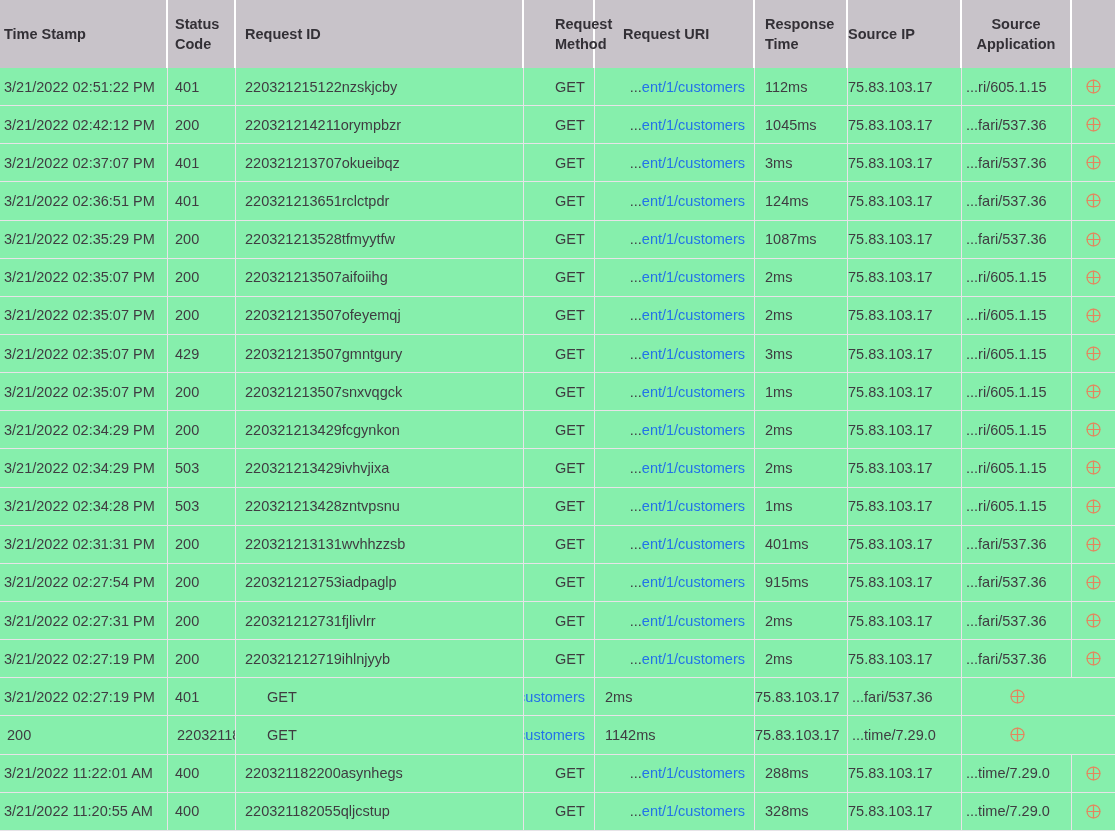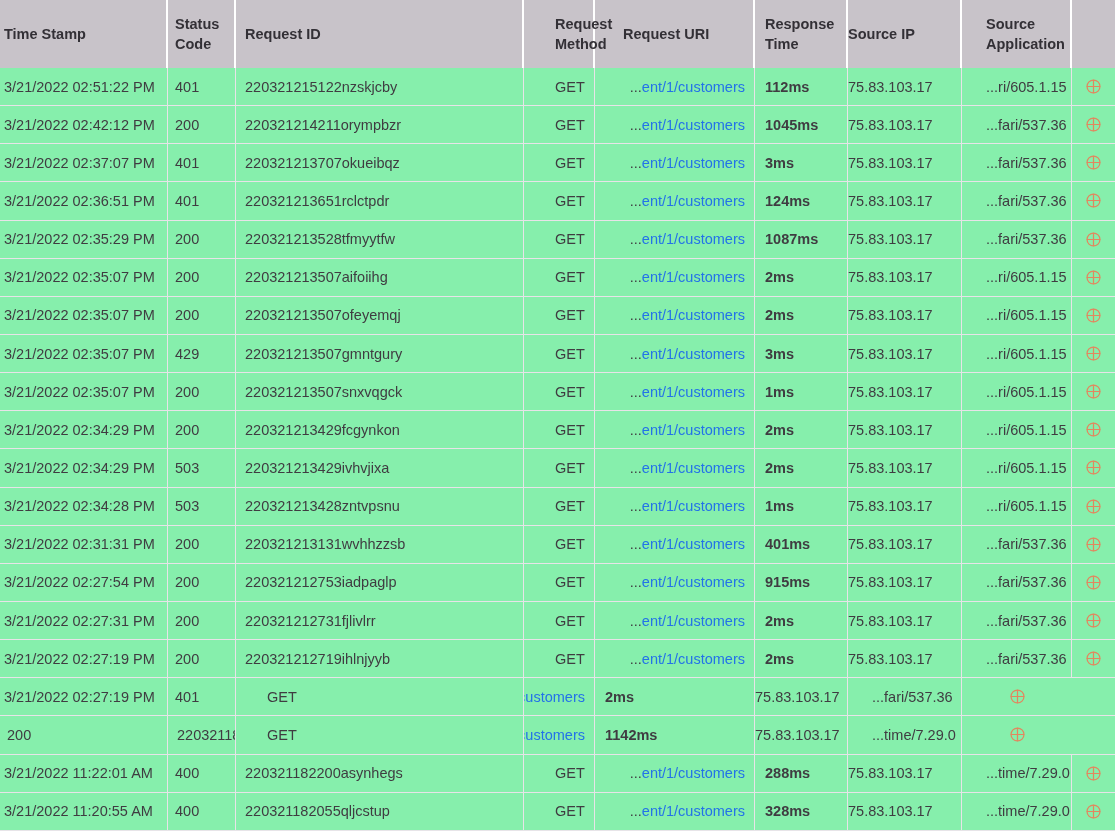--- a/index.html
+++ b/index.html
@@ -48,23 +48,23 @@
     box-sizing:border-box;
     white-space:nowrap;overflow:hidden;
   }
   .body-row .cell:last-child{border-right:none;}
   .c0{padding-left:4px;padding-right:6px;}
   .c1{padding-left:7px;padding-right:6px;}
   .c2{padding-left:9px;padding-right:6px;}
   .c3{padding-left:15px;padding-right:6px;margin-left:16px;}
   .header .c4{padding-left:28px;padding-right:6px;justify-content:flex-start;}
   .body-row .c4{justify-content:flex-end;padding-right:9px;padding-left:4px;}
-  .c5{padding-left:10px;padding-right:6px;font-weight:bold;}
+  .c5{padding-left:10px;padding-right:6px;}
   .c6{padding-right:6px;}
-  .c7{padding-left:24px;padding-right:4px;}
+  .c7{padding-left:4px;padding-right:4px;text-align:center;}
   .c8{justify-content:center;padding:0;}
   .uri-link{color:var(--link);text-decoration:none;}
   .uri-prefix{color:var(--body-text);}
   .plus-btn{
     background:none;border:none;padding:0;margin:0;
     width:20px;height:20px;cursor:pointer;
     color:var(--icon);
     display:flex;align-items:center;justify-content:center;
   }
   .tbl-bottom{

